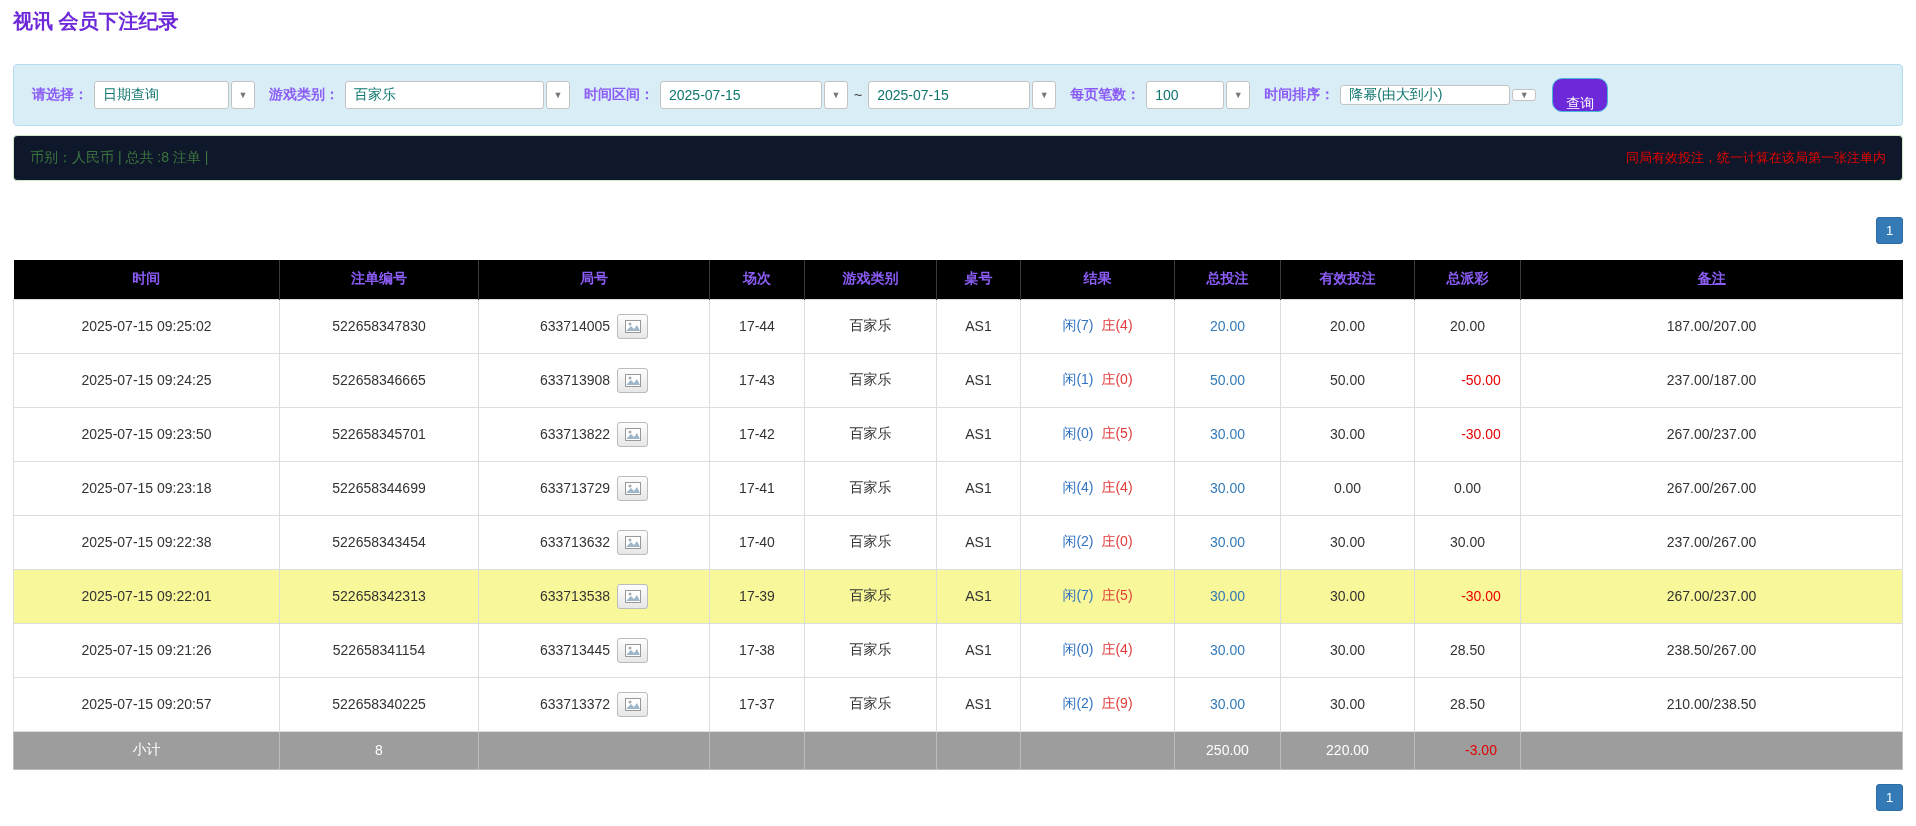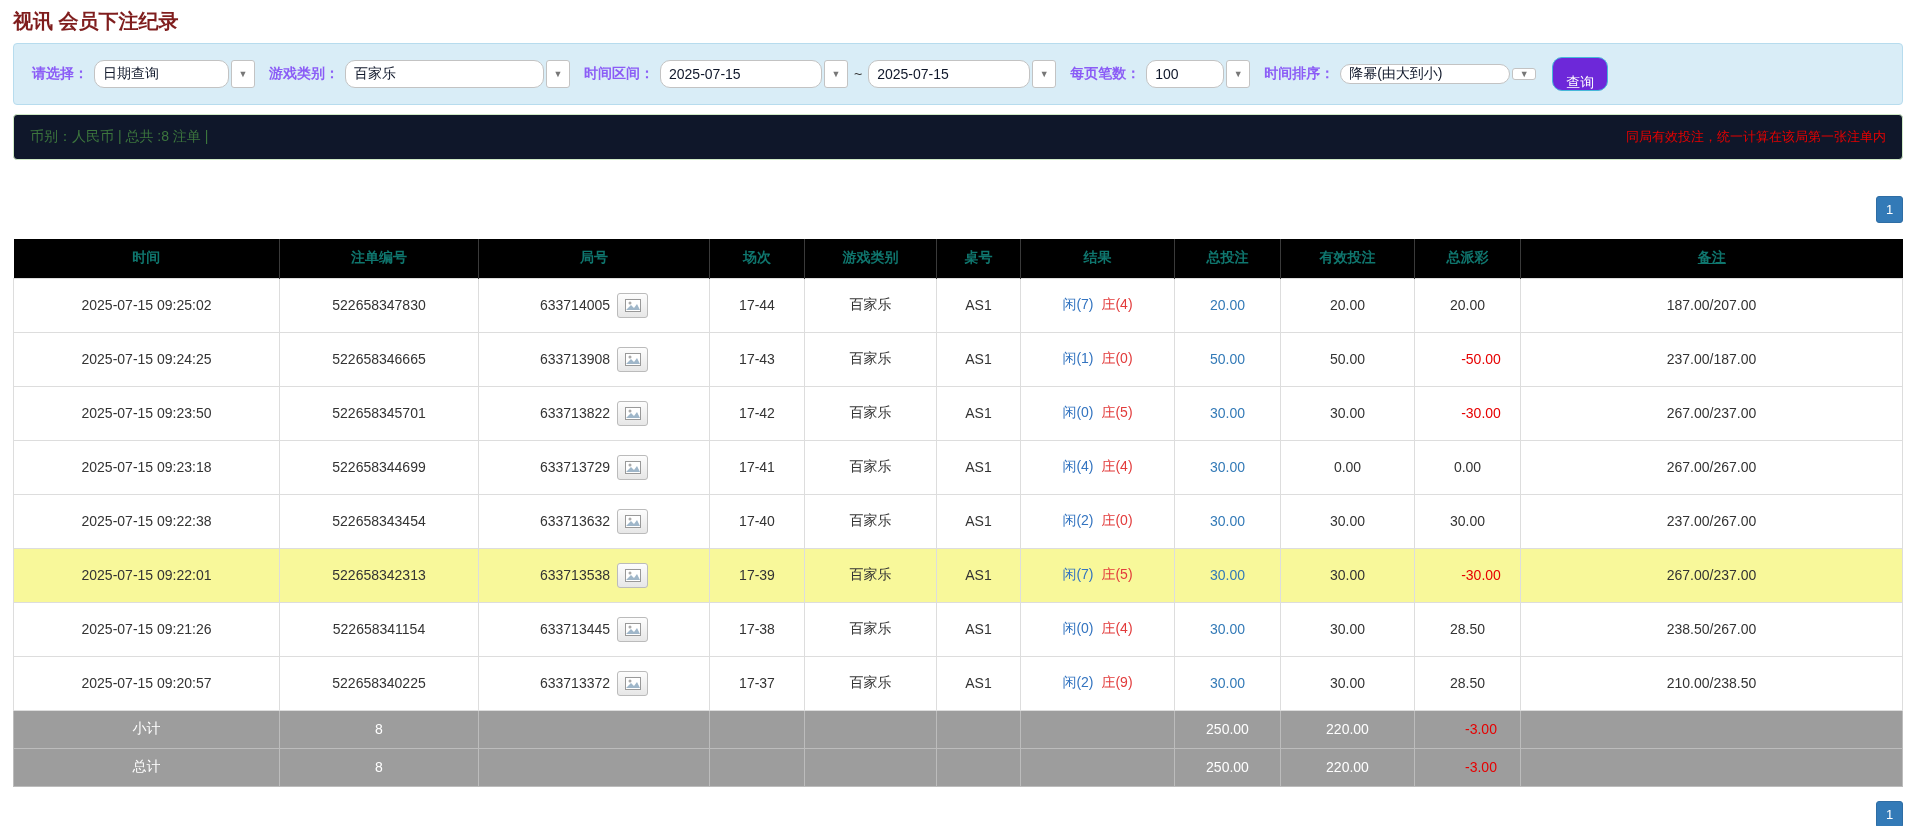--- a/index.html
+++ b/index.html
@@ -7,42 +7,42 @@
     margin: 0; padding: 0;
     width: 1916px; height: 826px;
     background: #fff;
     overflow: hidden;
     font-family: "Liberation Sans", "DejaVu Sans", sans-serif;
     color: #333;
   }
   .page { padding: 0 13px; }
 
   .title {
-    font-size: 20px; font-weight: bold; color: #7f1d1d;
-    margin: 8px 0 8px 0;
+    font-size: 20px; font-weight: bold; color: #6d28d9;
+    margin: 8px 0 29px 0;
   }
 
   
   .filter-bar {
     background: #d9edf7;
     border: 1px solid #b7dcee;
     border-radius: 4px;
     padding: 13px 16px;
     display: flex; align-items: center;
     white-space: nowrap;
   }
   .flabel {
     color: #8b5cf6; font-size: 14px; font-weight: bold;
     margin: 0 6px 0 14px;
   }
   .flabel.first { margin-left: 2px; }
   .combo { display: inline-flex; align-items: stretch; height: 28px; }
   .combo-text {
-    background: #fff; border: 1px solid #c3c3c3; border-radius: 10px;
-    padding: 0 8px; font-size: 14px; color: #0f172a;
+    background: #fff; border: 1px solid #c3c3c3; border-radius: 3px;
+    padding: 0 8px; font-size: 14px; color: #0f766e;
     display: flex; align-items: center; flex: 1; overflow: hidden;
   }
   .combo-btn {
     width: 24px; margin-left: 2px;
     background: #fff; border: 1px solid #c3c3c3; border-radius: 3px;
     display: flex; align-items: center; justify-content: center;
     color: #777; font-size: 9px; cursor: pointer; flex: none;
   }
   .w-qtype { width: 161px; }
   .w-game  { width: 225px; }
@@ -77,21 +77,21 @@
     color: #fff; font-size: 13px; cursor: pointer;
     display: flex; align-items: center; justify-content: center;
   }
 
   
   table.records {
     border-collapse: collapse; table-layout: fixed;
     width: 1890px; font-size: 14px;
   }
   .records thead th {
-    background: #000; color: #0f766e; font-weight: bold;
+    background: #000; color: #8b5cf6; font-weight: bold;
     height: 39px; border-right: 1px solid #3a3a3a;
     font-size: 14px;
   }
   .records thead th:last-child { border-right: none; text-decoration: underline; }
   .records tbody td {
     height: 54px; text-align: center;
     border: 1px solid #ddd; background: #fff; color: #333;
     overflow: hidden;
   }
   .records tbody tr.hl td { background: #f8f89a; }
@@ -444,33 +444,20 @@
         <td></td>
         <td></td>
         <td></td>
         <td></td>
         <td></td>
         <td>250.00</td>
         <td>220.00</td>
         <td class="payout neg">-3.00</td>
         <td></td>
       </tr>
-      <tr>
-        <td>总计</td>
-        <td>8</td>
-        <td></td>
-        <td></td>
-        <td></td>
-        <td></td>
-        <td></td>
-        <td>250.00</td>
-        <td>220.00</td>
-        <td class="payout neg">-3.00</td>
-        <td></td>
-      </tr>
     </tfoot>
   </table>
 
   <div class="pager bottom">
     <span class="page-btn">1</span>
   </div>
 
 </div>
 
 </body></html>

